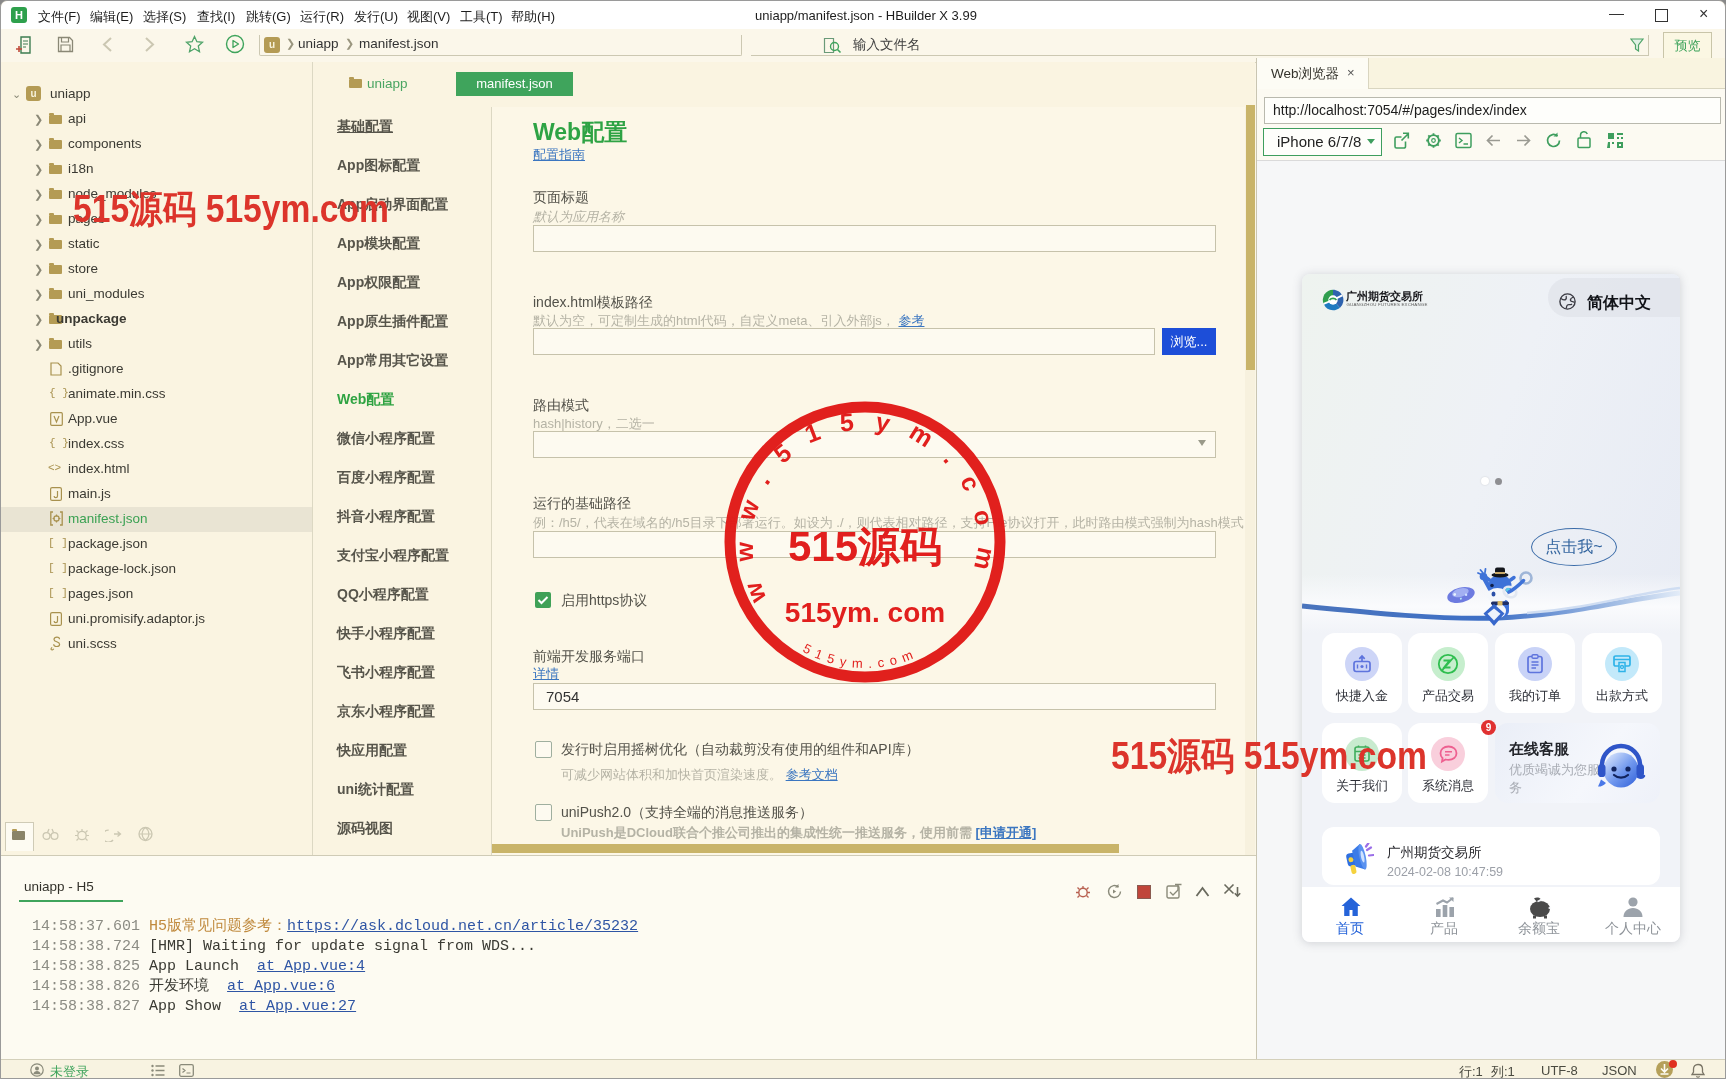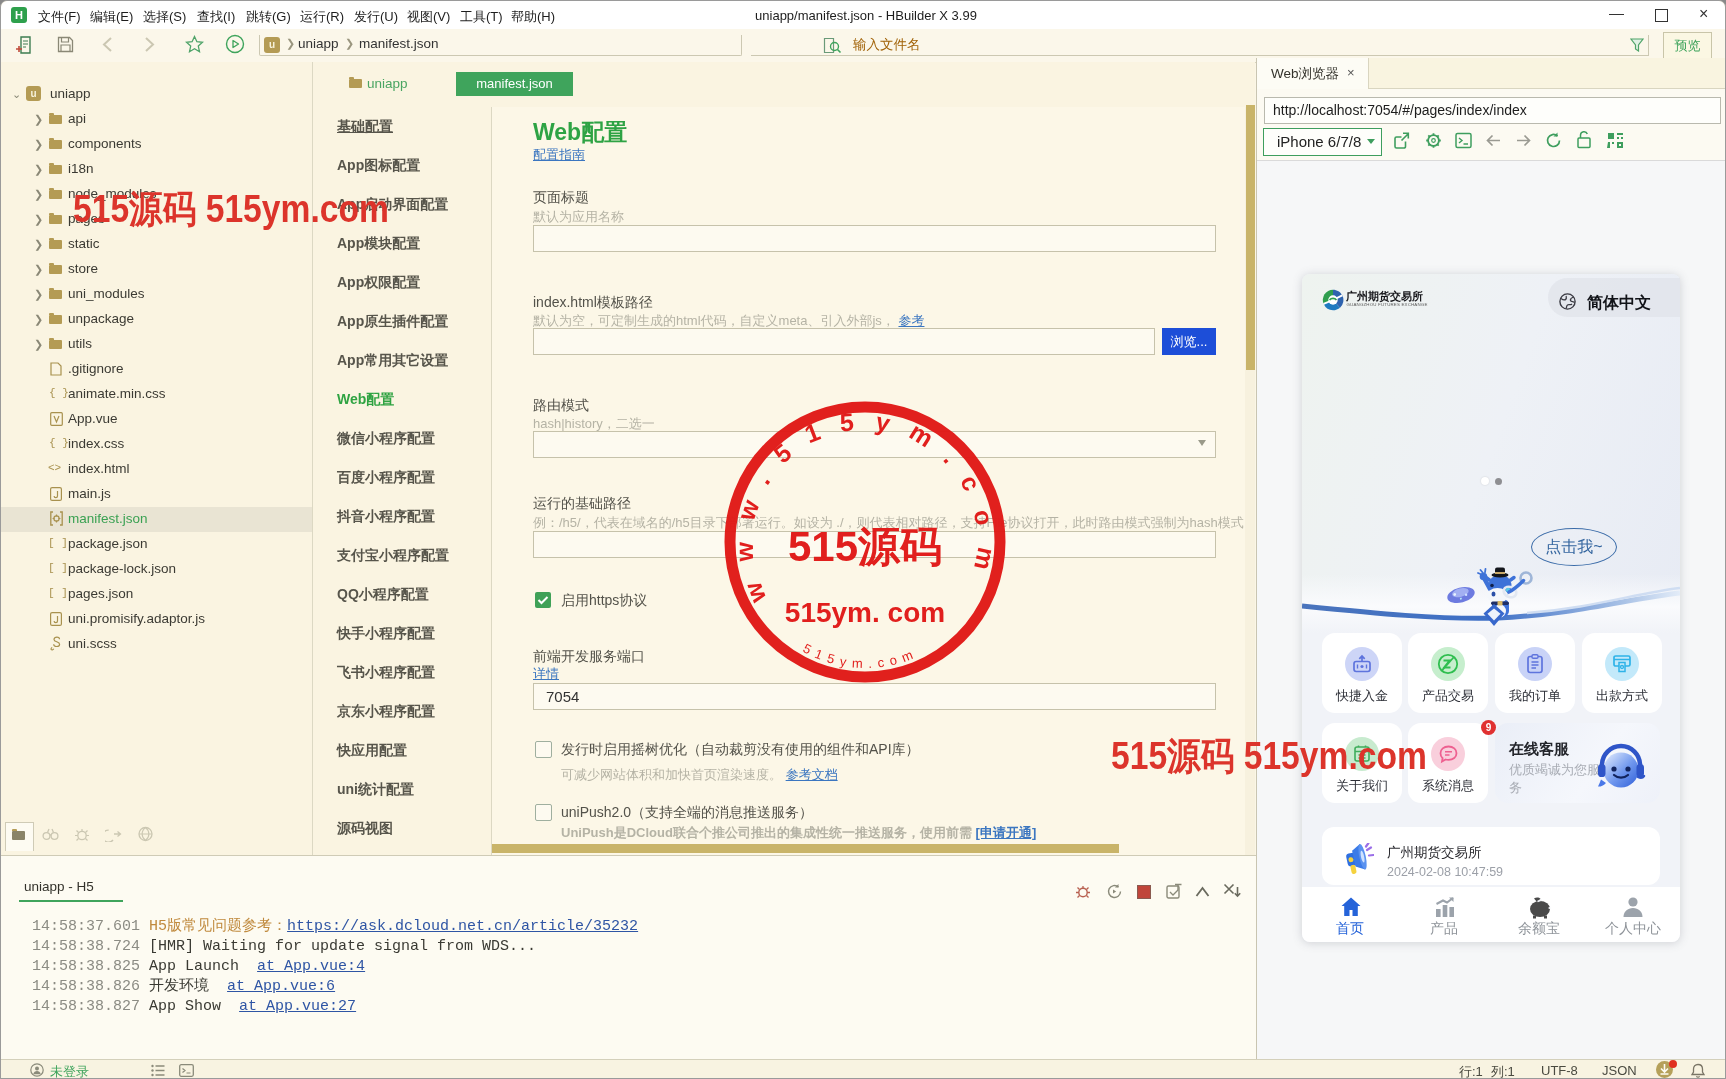--- a/index.html
+++ b/index.html
@@ -84,21 +84,21 @@
     <span class="abs" style="left:285px;top:8px;color:#9a967f;font-size:11px;">❯</span>
     <span class="abs" style="left:297px;top:7px;font-size:13.5px;color:#333;">uniapp</span>
     <span class="abs" style="left:344px;top:8px;color:#9a967f;font-size:11px;">❯</span>
     <span class="abs" style="left:358px;top:7px;font-size:13.5px;color:#333;">manifest.json</span>
     <div class="abs" style="left:750px;top:6px;width:897px;height:20px;border-bottom:1px solid #CCC8B2;border-right:1px solid #CCC8B2;"></div>
     <svg class="abs" style="left:822px;top:8px" width="19" height="17" viewBox="0 0 19 17">
         <path d="M1.5 1.5h9v14h-9z" fill="none" stroke="#6a9a78" stroke-width="1.2"></path>
         <circle cx="11.5" cy="9.5" r="4" fill="none" stroke="#3FA45C" stroke-width="1.4"></circle>
         <path d="M14.5 12.5l3 3" stroke="#3FA45C" stroke-width="1.6"></path>
       </svg>
-    <span class="abs" style="left:852px;top:7px;font-size:13.5px;color:#a16207;">输入文件名</span>
+    <span class="abs" style="left:852px;top:7px;font-size:13.5px;color:#404040;">输入文件名</span>
     <svg class="abs" style="left:1629px;top:9px" width="14" height="14" viewBox="0 0 14 14">
         <path d="M1 1h12L8.5 7v6l-3-2V7z" fill="#DFF0E3" stroke="#4FA469" stroke-width="1.2"></path>
       </svg>
     <div class="abs" style="left:1662px;top:3px;width:47px;height:25px;background:#FBF7E3;border:1px solid #C9C5A9;text-align:center;line-height:25px;font-size:13px;color:#3FA45C;">预览</div>
   </div>
   <div id="sidebar" class="abs">
     <div class="trow" style="top:20px;">
         <span class="tarr" style="left:11px;">⌄</span>
         <div class="abs" style="left:25px;top:4px;width:15px;height:15px;background:#B49B54;border-radius:3px;color:#F7F2DC;font-weight:bold;font-size:10px;text-align:center;line-height:15px;">u</div>
         <span class="lbl" style="left:49px;">uniapp</span>
@@ -139,21 +139,21 @@
         <span class="lbl" style="left:67px;">store</span>
       </div>
     <div class="trow" style="top:220px;">
         <span class="tarr" style="left:33px;">❯</span>
         <div class="fold"></div>
         <span class="lbl" style="left:67px;">uni_modules</span>
       </div>
     <div class="trow" style="top:245px;">
         <span class="tarr" style="left:33px;">❯</span>
         <div class="fold"></div>
-        <span class="lbl" style="left:67px;">unpackage</span>
+        <span class="lbl" style="left:55px;font-weight:bold;">unpackage</span>
       </div>
     <div class="trow" style="top:270px;">
         <span class="tarr" style="left:33px;">❯</span>
         <div class="fold"></div>
         <span class="lbl" style="left:67px;">utils</span>
       </div>
     <div class="trow" style="top:295px;">
         <svg class="abs" style="left:49px;top:5px" width="12" height="14" viewBox="0 0 12 14">
           <path d="M1 1h7l3 3v9H1z" fill="none" stroke="#A8914E" stroke-width="1.2"></path>
         </svg>
@@ -262,21 +262,21 @@
     <div class="cnav" style="top:557px;">飞书小程序配置</div>
     <div class="cnav" style="top:596px;">京东小程序配置</div>
     <div class="cnav" style="top:635px;">快应用配置</div>
     <div class="cnav" style="top:674px;">uni统计配置</div>
     <div class="cnav" style="top:713px;">源码视图</div>
   </div>
   <div id="form" class="abs">
     <div class="abs" style="left:41px;top:10px;font-size:23px;font-weight:bold;color:#2EA344;">Web配置</div>
     <div class="abs" style="left:41px;top:39px;font-size:13px;"><span class="link">配置指南</span></div>
     <div class="flabel" style="top:82px;">页面标题</div>
-    <div class="fdesc" style="top:101px;">默认为应用名称</div>
+    <div class="fdesc" style="top:101px;font-style:italic;">默认为应用名称</div>
     <div class="finput" style="top:118px;"></div>
     <div class="flabel" style="top:187px;">index.html模板路径</div>
     <div class="fdesc" style="top:205px;">默认为空，可定制生成的html代码，自定义meta、引入外部js， <span class="link">参考</span></div>
     <div class="finput" style="top:221px;width:620px;"></div>
     <div class="abs" style="left:670px;top:221px;width:54px;height:27px;background:#1d4ed8;color:#fff;font-size:13px;text-align:center;line-height:27px;">浏览...</div>
     <div class="flabel" style="top:290px;">路由模式</div>
     <div class="fdesc" style="top:308px;">hash|history，二选一</div>
     <div class="finput" style="top:324px;"></div>
     <div class="abs" style="left:706px;top:333px;width:0;height:0;border-left:4.5px solid transparent;border-right:4.5px solid transparent;border-top:6px solid #9a9a8a;"></div>
     <div class="flabel" style="top:388px;">运行的基础路径</div>

